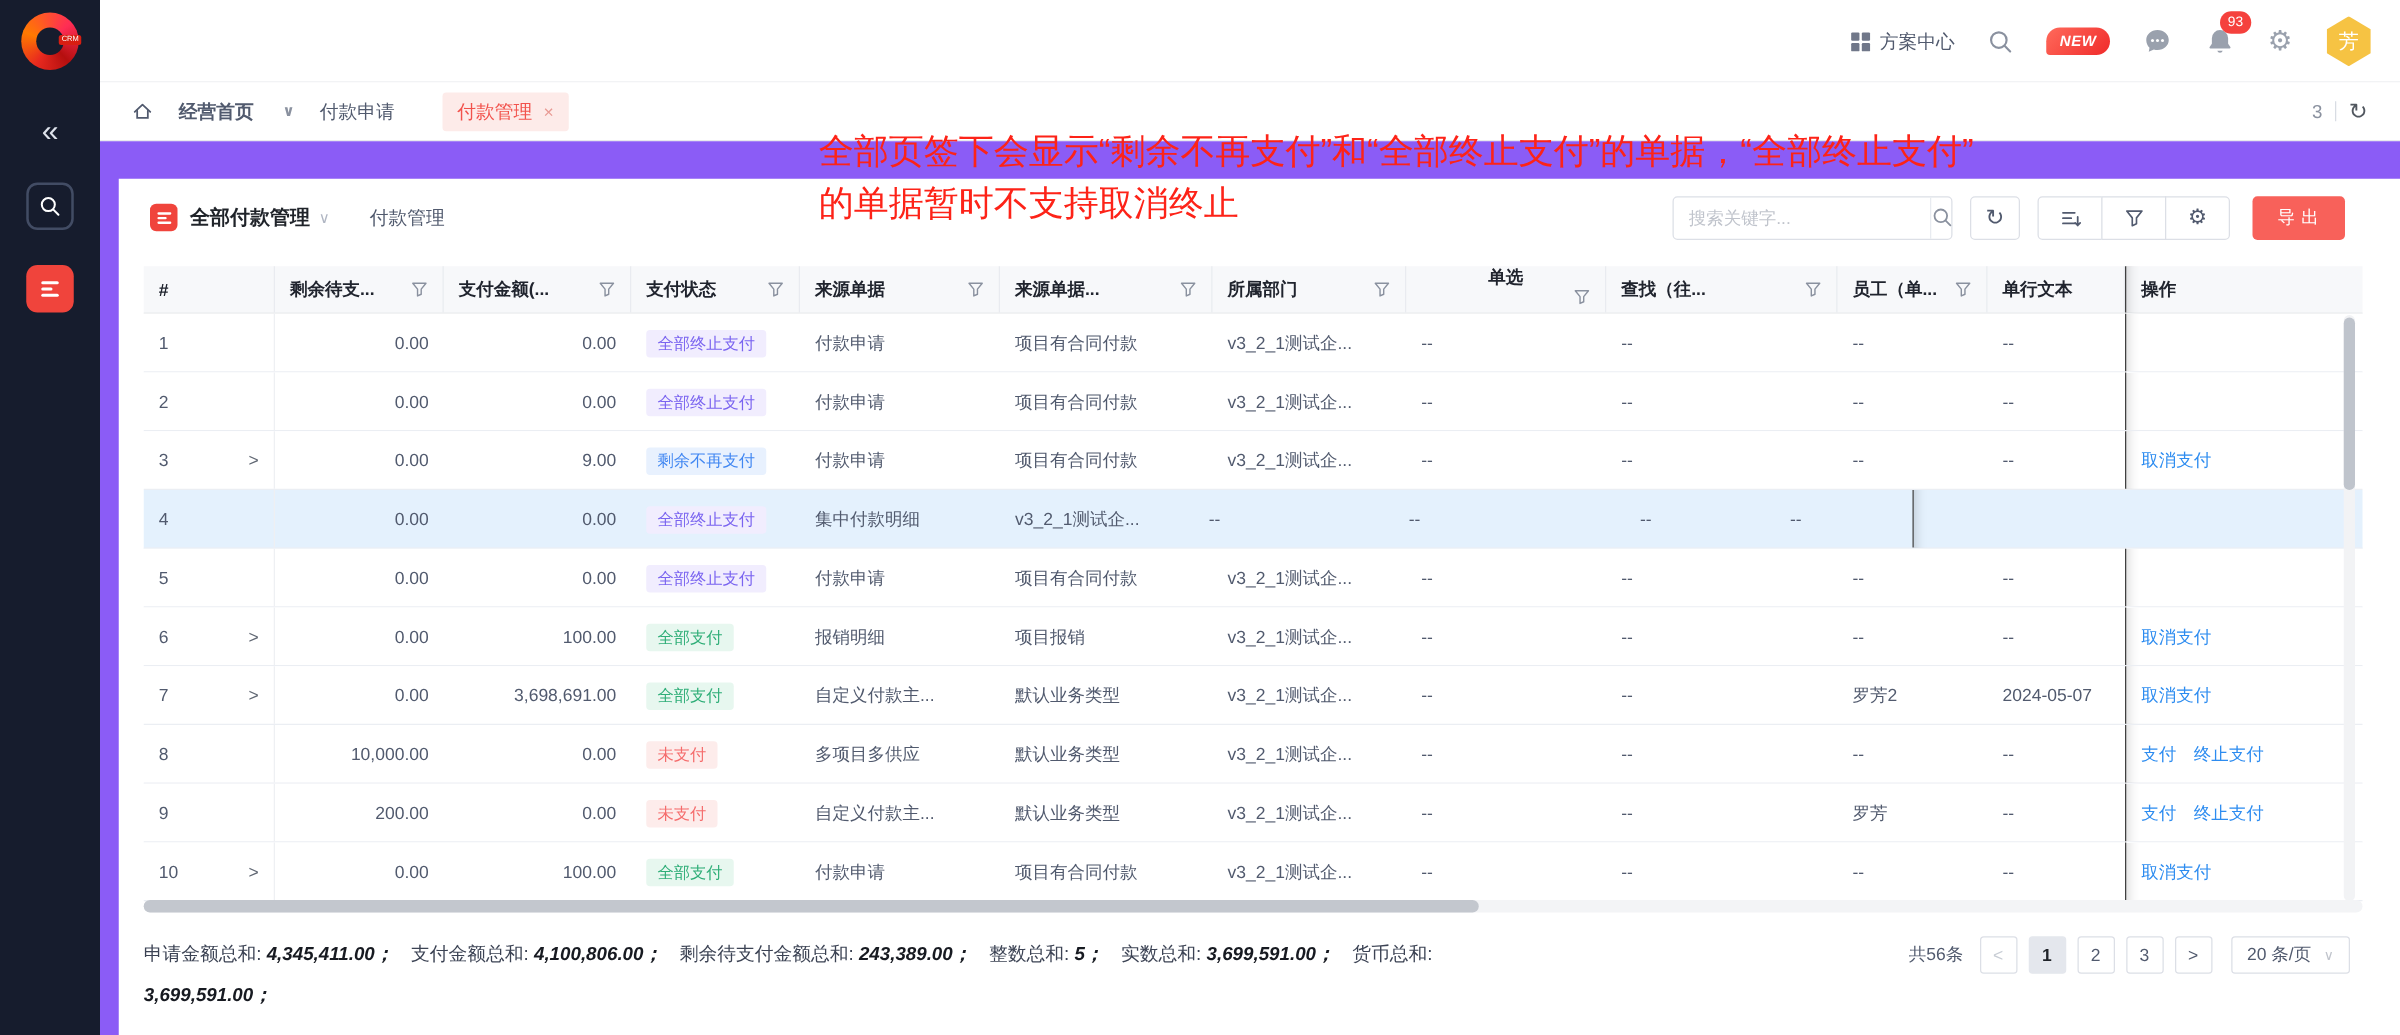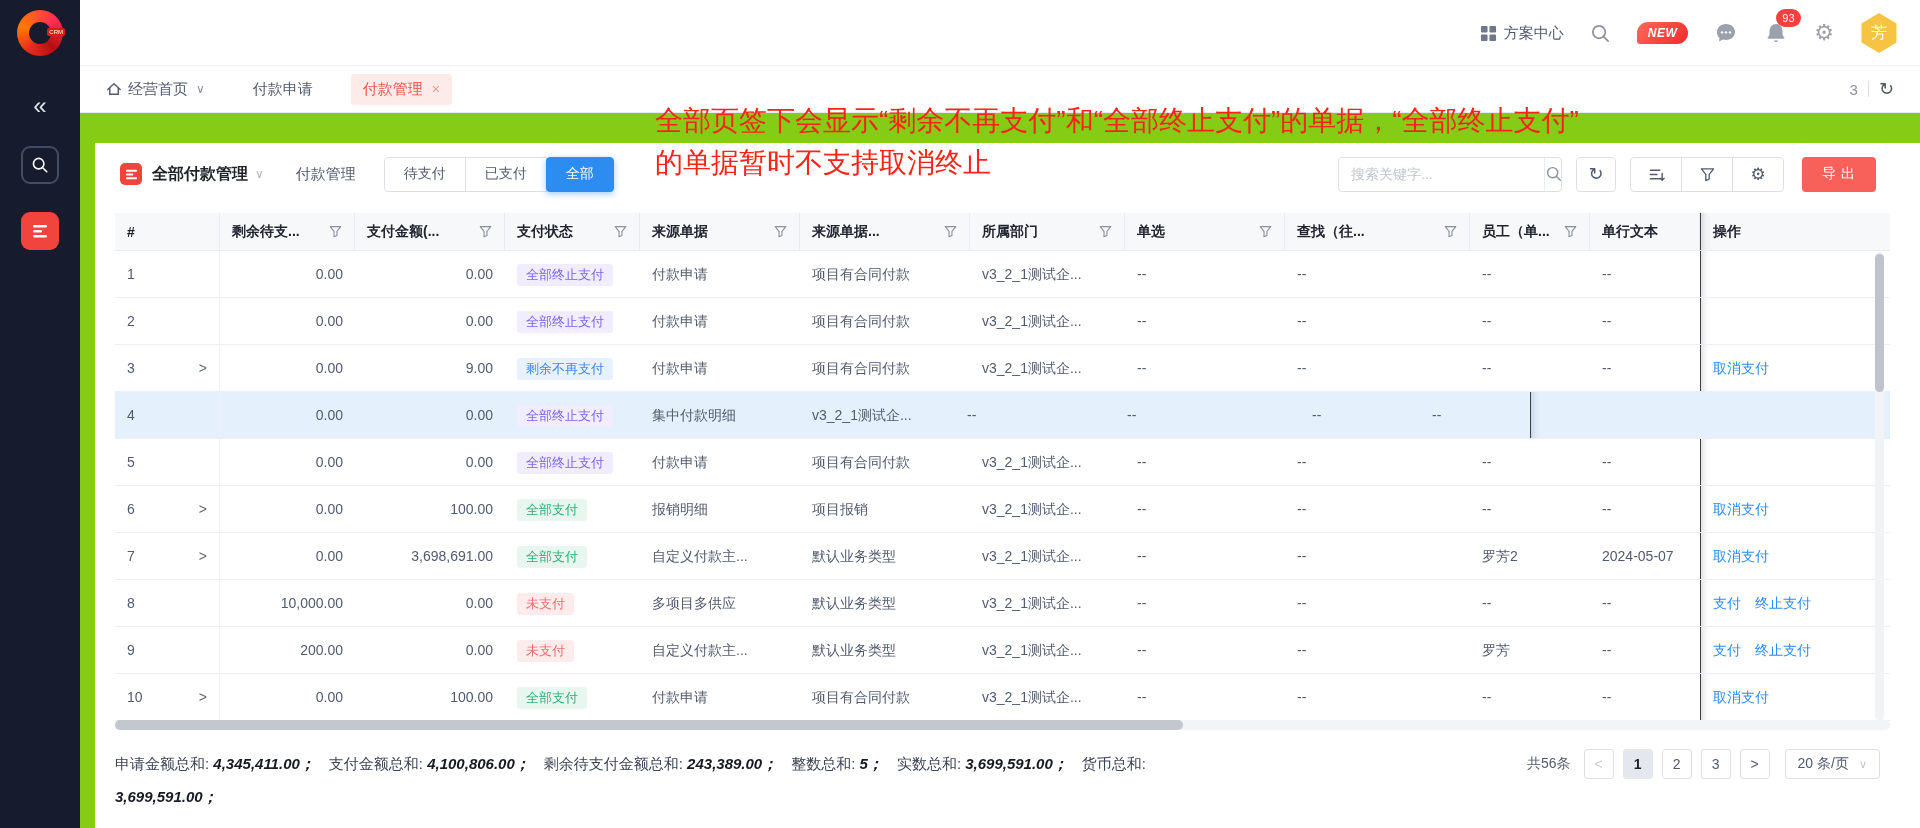--- a/index.html
+++ b/index.html
@@ -22,34 +22,34 @@
   .topbar-right { position:absolute; right:22px; top:0; height:66px; display:flex; align-items:center; gap:26px; }
   .tb-item { display:flex; align-items:center; gap:7px; color:#515a6e; font-size:15px; cursor:pointer; }
   .new-badge { background:linear-gradient(135deg,#ff6a5b,#f02b2b); color:#fff; font-size:12px; font-weight:bold; font-style:italic; padding:4px 11px; border-radius:11px 11px 11px 3px; letter-spacing:.5px; cursor:pointer; }
   .bell-wrap { position:relative; cursor:pointer; }
   .notif-badge { position:absolute; top:-12px; left:12px; background:#f5413d; color:#fff; font-size:11px; line-height:12px; padding:3px 6px; border-radius:9px; }
   .avatar { width:38px; height:40px; background:#f6c343; color:#fff; font-size:16px; display:flex; align-items:center; justify-content:center; cursor:pointer;
             clip-path:polygon(50% 0,96% 26%,96% 74%,50% 100%,4% 74%,4% 26%); }
 
   
   .tabsbar { position:absolute; left:80px; right:0; top:66px; height:47px; background:#fff; border-bottom:1px solid #e8eaec; display:flex; align-items:center; padding-left:26px; }
-  .crumb-home { display:flex; align-items:center; gap:6px; font-size:15px; color:#515a6e; margin-right:48px; cursor:pointer; }
+  .crumb-home { display:flex; align-items:center; gap:21px; font-size:15px; color:#515a6e; margin-right:20px; cursor:pointer;font-weight:bold; }
   .crumb-caret { color:#8a919f; font-size:12px; margin-left:2px; }
   .page-tab { font-size:15px; color:#515a6e; margin-right:38px; cursor:pointer; display:flex; align-items:center; }
   .page-tab.active { background:#fdebe9; color:#f2524c; padding:6px 12px; border-radius:3px; margin-right:0; }
   .page-tab .tab-close { color:#e89a94; margin-left:9px; font-size:14px; cursor:pointer; }
   .tabsbar-right { position:absolute; right:26px; display:flex; align-items:center; gap:10px; color:#8a919f; font-size:15px; }
   .tabsbar-right .vdiv { width:1px; height:16px; background:#d8dce3; }
   .tabsbar-right .refresh { color:#51575f; font-size:18px; cursor:pointer; }
 
   
   .annotation { position:absolute; left:655px; top:100px; width:1250px; font-size:28px; line-height:42px; color:#fd2318; z-index:60; pointer-events:none; }
 
   
-  .workspace { position:absolute; left:80px; right:0; top:113px; bottom:0; background:#84cc16; }
+  .workspace { position:absolute; left:80px; right:0; top:113px; bottom:0; background:#8b5cf6; }
   .card { position:absolute; left:15px; right:0; top:30px; bottom:0; background:#fff; }
 
   
   .toolbar { position:absolute; left:0; right:0; top:0; height:62px; display:flex; align-items:center; padding:0 44px 0 25px; }
   .view-icon { width:22px; height:22px; background:#f0443c; border-radius:5px; display:flex; align-items:center; justify-content:center; }
   .view-title { font-size:16px; color:#1f2329; font-weight:bold; margin-left:10px; cursor:pointer; }
   .view-caret { color:#b0b6c3; font-size:12px; margin-left:7px; }
   .module-tab { font-size:15px; color:#515a6e; margin-left:32px; cursor:pointer; }
   .segments { display:flex; margin-left:28px; }
   .seg-btn { height:35px; padding:0 19px; background:#fff; border:1px solid #dcdfe6; color:#515a6e; font-size:14px; display:flex; align-items:center; cursor:pointer; margin-left:-1px; }
@@ -212,25 +212,20 @@
       <span class="view-icon">
         <svg width="13" height="13" viewBox="0 0 14 14">
             <rect x="1" y="2" width="12" height="2" rx="1" fill="#fff"></rect>
             <rect x="1" y="6" width="8" height="2" rx="1" fill="#fff"></rect>
             <rect x="1" y="10" width="12" height="2" rx="1" fill="#fff"></rect>
           </svg>
       </span>
       <span class="view-title">全部付款管理</span>
       <span class="view-caret">∨</span>
       <span class="module-tab">付款管理</span>
-      <div class="segments" id="segments">
-          <div class="seg-btn">待支付</div>
-          <div class="seg-btn">已支付</div>
-          <div class="seg-btn active">全部</div>
-        </div>
 
       <div class="toolbar-right">
         <div class="search-box">
           <input placeholder="搜索关键字..." style="">
           <span class="sbtn">
             <svg width="18" height="18" viewBox="0 0 20 20">
                 <circle cx="8.5" cy="8.5" r="5.6" fill="none" stroke="#8a919f" stroke-width="1.6"></circle>
                 <line x1="12.8" y1="12.8" x2="17" y2="17" stroke="#8a919f" stroke-width="1.6" stroke-linecap="round"></line>
               </svg>
           </span>
@@ -296,21 +291,21 @@
             <svg class="funnel" width="13" height="13" viewBox="0 0 16 16">
               <path d="M1.5 2h13L9.8 7.8v5l-3.6 1.7V7.8z" fill="none" stroke="#8a919f" stroke-width="1.4" stroke-linejoin="round"></path>
             </svg>
           </div>
           <div class="hcell" style="width: 155px;">
             <span>所属部门</span>
             <svg class="funnel" width="13" height="13" viewBox="0 0 16 16">
               <path d="M1.5 2h13L9.8 7.8v5l-3.6 1.7V7.8z" fill="none" stroke="#8a919f" stroke-width="1.4" stroke-linejoin="round"></path>
             </svg>
           </div>
-          <div class="hcell" style="width: 160px;">
+          <div class="hcell" style="width: 160px; flex-direction: column;">
             <span>单选</span>
             <svg class="funnel" width="13" height="13" viewBox="0 0 16 16">
               <path d="M1.5 2h13L9.8 7.8v5l-3.6 1.7V7.8z" fill="none" stroke="#8a919f" stroke-width="1.4" stroke-linejoin="round"></path>
             </svg>
           </div>
           <div class="hcell" style="width: 185px;">
             <span>查找（往...</span>
             <svg class="funnel" width="13" height="13" viewBox="0 0 16 16">
               <path d="M1.5 2h13L9.8 7.8v5l-3.6 1.7V7.8z" fill="none" stroke="#8a919f" stroke-width="1.4" stroke-linejoin="round"></path>
             </svg>

